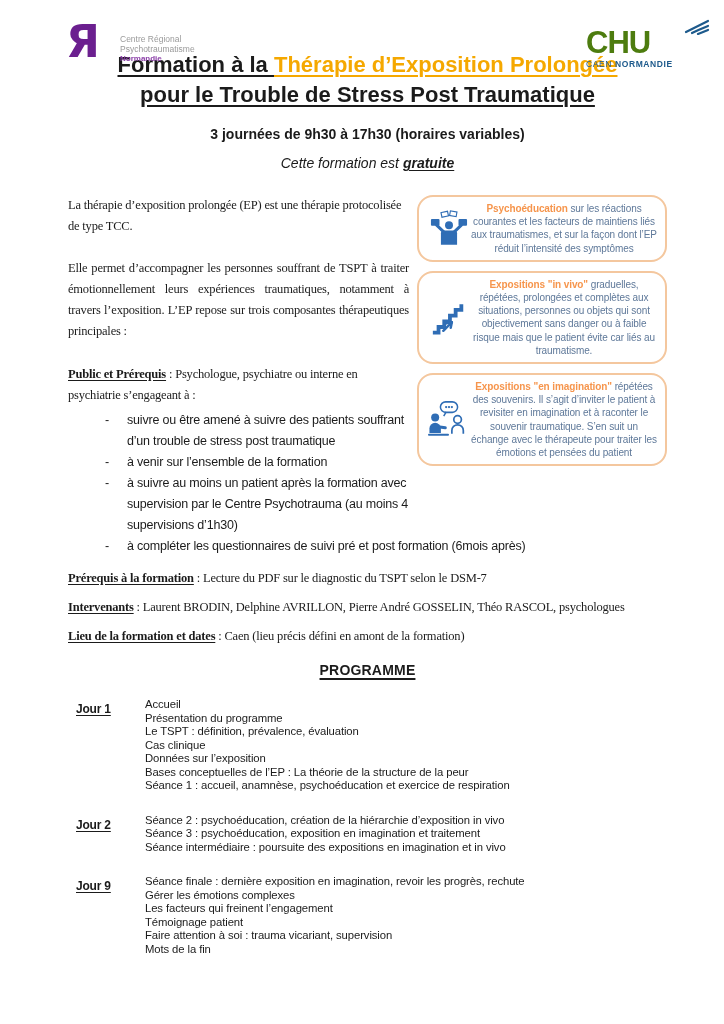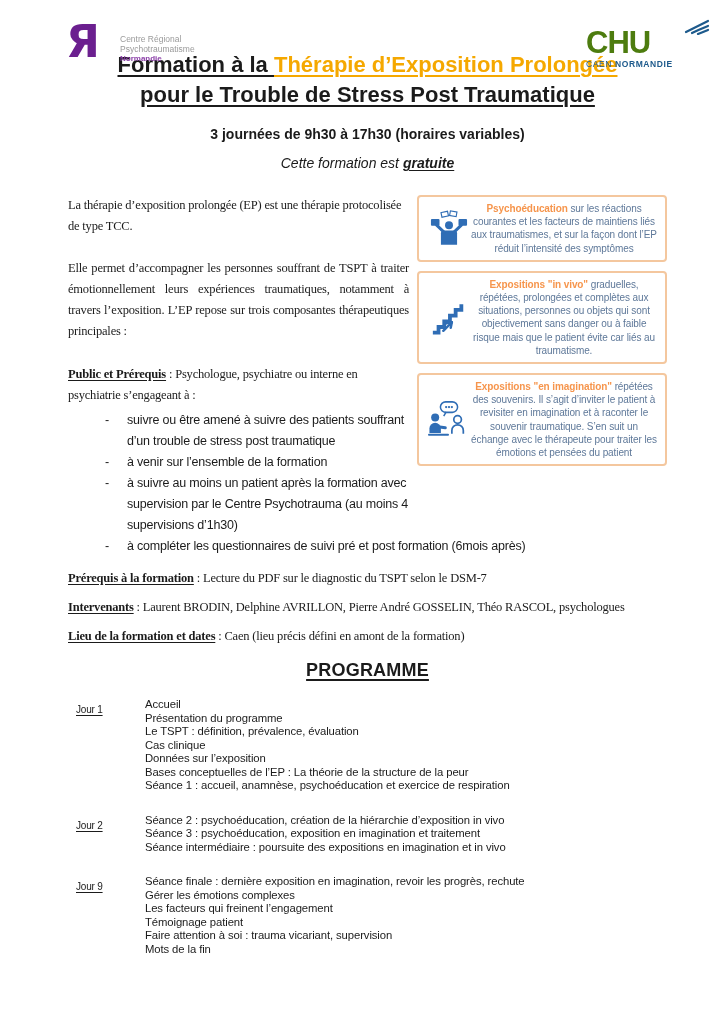--- a/index.html
+++ b/index.html
@@ -22,39 +22,39 @@
   
   .title{padding-top:50px;text-align:center;font-size:22px;font-weight:700;line-height:30px;}
   .u{text-decoration:underline;text-decoration-thickness:1.5px;text-underline-offset:3px;}
   .t-orange{color:#F5A800;}
   .schedule{ text-align:center;font-size:14px;font-weight:700;margin-top:16px;}
   .free{ text-align:center;font-size:14px;font-style:italic;margin-top:13px;}
   .free .b{font-weight:700;text-decoration:underline;text-underline-offset:2px;}
   
   .content{margin-top:13px;font-size:12.5px;line-height:21px;letter-spacing:-0.2px;}
   .callout-col{float:right;width:250px;margin-left:8px;}
-  .callout{border:2px solid #F4C79E;border-radius:4px;display:flex;align-items:center;padding:5px 8px;margin-bottom:9px;background:#fff;}
+  .callout{border:2px solid #F4C79E;border-radius:16px;display:flex;align-items:center;padding:5px 8px;margin-bottom:9px;background:#fff;}
   .co-icon{flex:0 0 44px;display:flex;align-items:center;justify-content:center;}
   .callout-text{margin:0;flex:1;text-align:center;font-size:10px;line-height:13.2px;letter-spacing:-0.1px;color:#5E7899;}
   .co-head{color:#F6954C;font-weight:700;}
   .para{margin:0 0 0 0;font-family:Liberation Serif, serif;}
   .p1{margin-top:24px;}
   .p2{margin-top:21px;text-align:justify;}
   .sect{margin-top:22px;}
   .lbl{font-weight:700;text-decoration:underline;text-underline-offset:2px;}
   .bullets{margin-top:4px;}
   .bullet{display:flex;}
   .bullet .dash{flex:0 0 22px;margin-left:37px;}
   .bullet .btxt{flex:1;}
   .detail{clear:none;margin-top:8px;}
   .d1{margin-top:11px;}
-  .programme-h{clear:both;text-align:center;font-size:18px;font-weight:700;margin-top:13px;letter-spacing:0.2px;}
+  .programme-h{clear:both;text-align:center;font-size:14px;font-weight:700;margin-top:13px;letter-spacing:0.2px;}
   .days{margin-top:17px;}
   .day{display:flex;align-items:flex-start;margin-bottom:21px;}
-  .day-label{flex:0 0 69px;margin-left:8px;font-size:10px;font-weight:400;text-decoration:underline;text-underline-offset:2px;padding-top:1px;}
+  .day-label{flex:0 0 69px;margin-left:8px;font-size:12px;font-weight:700;text-decoration:underline;text-underline-offset:2px;padding-top:1px;}
   .day-items{flex:1;font-size:11.3px;line-height:13.5px;letter-spacing:-0.1px;}
 </style>
 </head>
 <body>
 
 <div class="page">
 
   <div class="logo-crp">
     <div class="crp-glyphs">
       <span class="crp-light">R</span>

